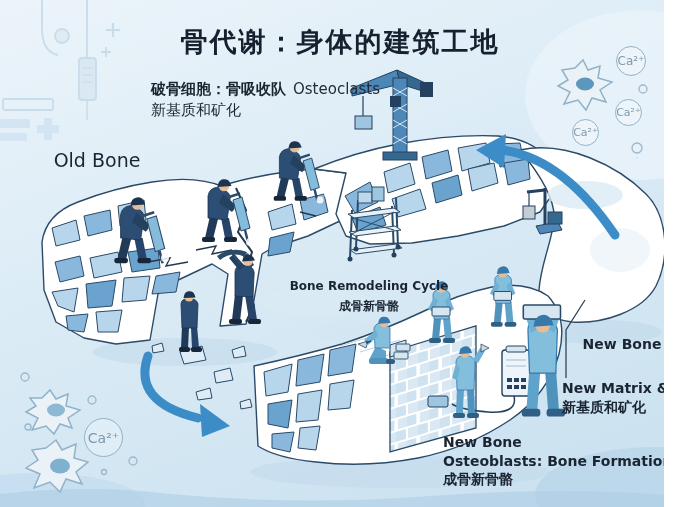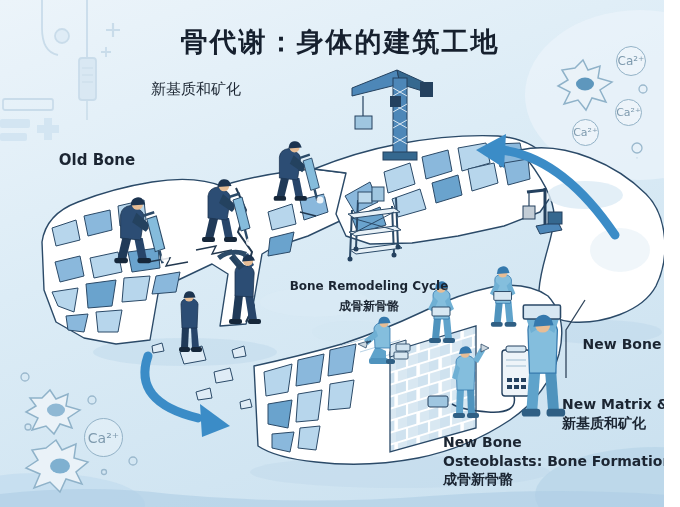--- a/index.html
+++ b/index.html
@@ -11,26 +11,26 @@
   .stage svg{position:absolute;left:0;top:0;}
   .txt{position:absolute;color:#1b2532;}
   .title{
     left:340px;top:24px;transform:translateX(-50%);
     font-size:27px;font-weight:700;letter-spacing:2px;color:#16202e;white-space:nowrap;
   }
   .lb-osteo{left:151px;top:79px;font-size:15px;line-height:21px;white-space:nowrap;}
   .lb-osteo .zh-b{font-weight:700;}
   .lb-osteo .en{font-weight:400;margin-left:7px;color:#222c38;}
   .lb-old{left:97px;top:151px;transform:translateX(-50%);text-align:right;
-          font-size:15px;font-weight:700;line-height:19px;white-space:nowrap;}
+          font-size:19px;font-weight:400;line-height:19px;white-space:nowrap;}
   .lb-cycle{left:369px;top:276px;transform:translateX(-50%);text-align:center;
           font-size:12px;font-weight:600;line-height:20px;white-space:nowrap;}
   .lb-newbone-r{left:622px;top:335px;transform:translateX(-50%);text-align:center;
           font-size:14px;font-weight:600;line-height:19px;white-space:nowrap;}
-  .lb-matrix{left:562px;top:379px;font-size:14px;font-weight:600;line-height:18.5px;white-space:nowrap;margin-top:16px;}
+  .lb-matrix{left:562px;top:379px;font-size:14px;font-weight:600;line-height:18.5px;white-space:nowrap;}
   .lb-osteoblast{left:443px;top:433px;font-size:14px;font-weight:600;line-height:18.5px;white-space:nowrap;}
   .ca{
     position:absolute;border-radius:50%;border:1.5px solid #93b2c7;color:#7e9aae;
     display:flex;align-items:center;justify-content:center;font-weight:400;
     background:rgba(255,255,255,0.25);box-sizing:border-box;text-align:right;
   }
   #ca1{left:616px;top:46px;width:30px;height:30px;font-size:12px;}
   #ca2{left:615px;top:99px;width:27px;height:27px;font-size:11px;}
   #ca3{left:572px;top:119px;width:27px;height:27px;font-size:11px;}
   #ca4{left:84px;top:418px;width:39px;height:39px;font-size:14px;}
@@ -359,20 +359,23 @@
     <path d="M148,356 Q132,402 198,418" stroke="#3b8cc7" stroke-width="9" fill="none" stroke-linecap="round"></path>
     <polygon points="230,426 200,404 202,437" fill="#3b8cc7"></polygon>
   </g>
 
   <polyline points="585,300 566,330 566,378" fill="none" stroke="#31465c" stroke-width="1.3"></polyline>
 </svg>
 
 <h1 class="txt title" style="margin:0;">骨代谢：身体的建筑工地</h1>
 
 <div class="txt lb-osteo">
+  <div>
+    <span class="zh-b">破骨细胞：骨吸收队</span><span class="en">Osteoclasts</span>
+  </div>
   <div>新基质和矿化</div>
 </div>
 
 <div class="txt lb-old">
   <div>Old Bone</div>
 </div>
 
 <div class="txt lb-cycle">
   <div>Bone Remodeling Cycle</div>
   <div>成骨新骨骼</div>

